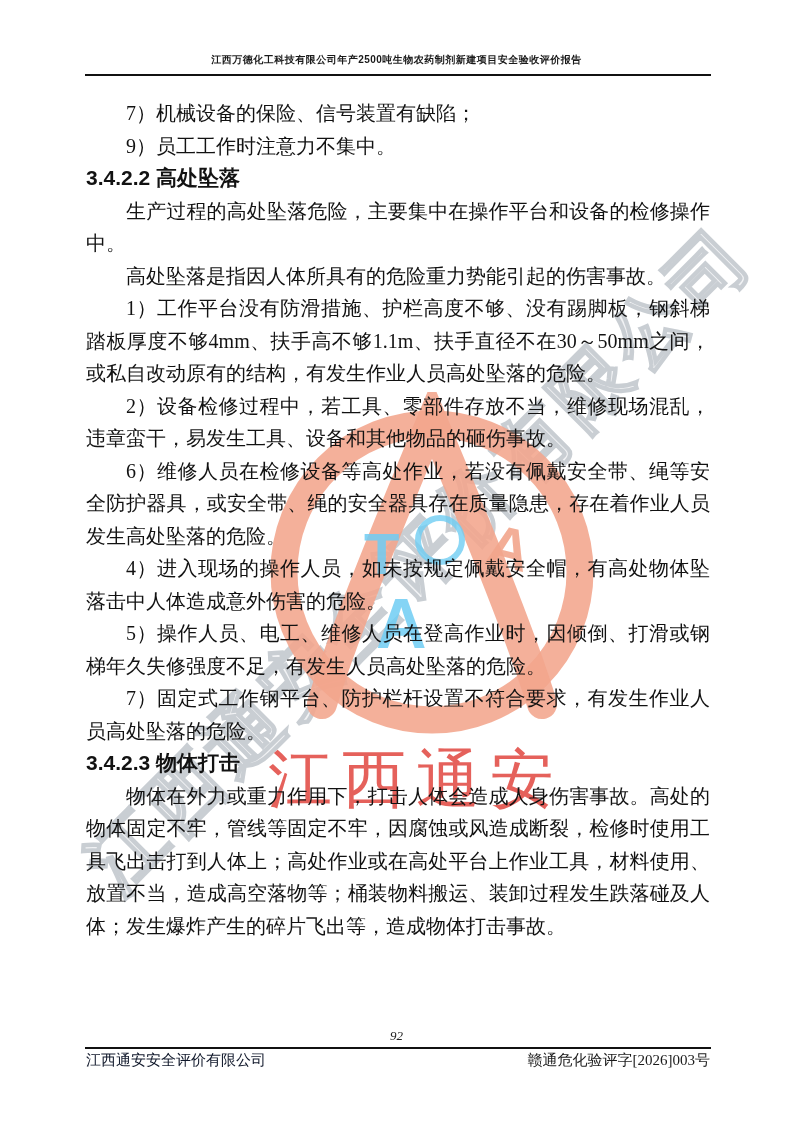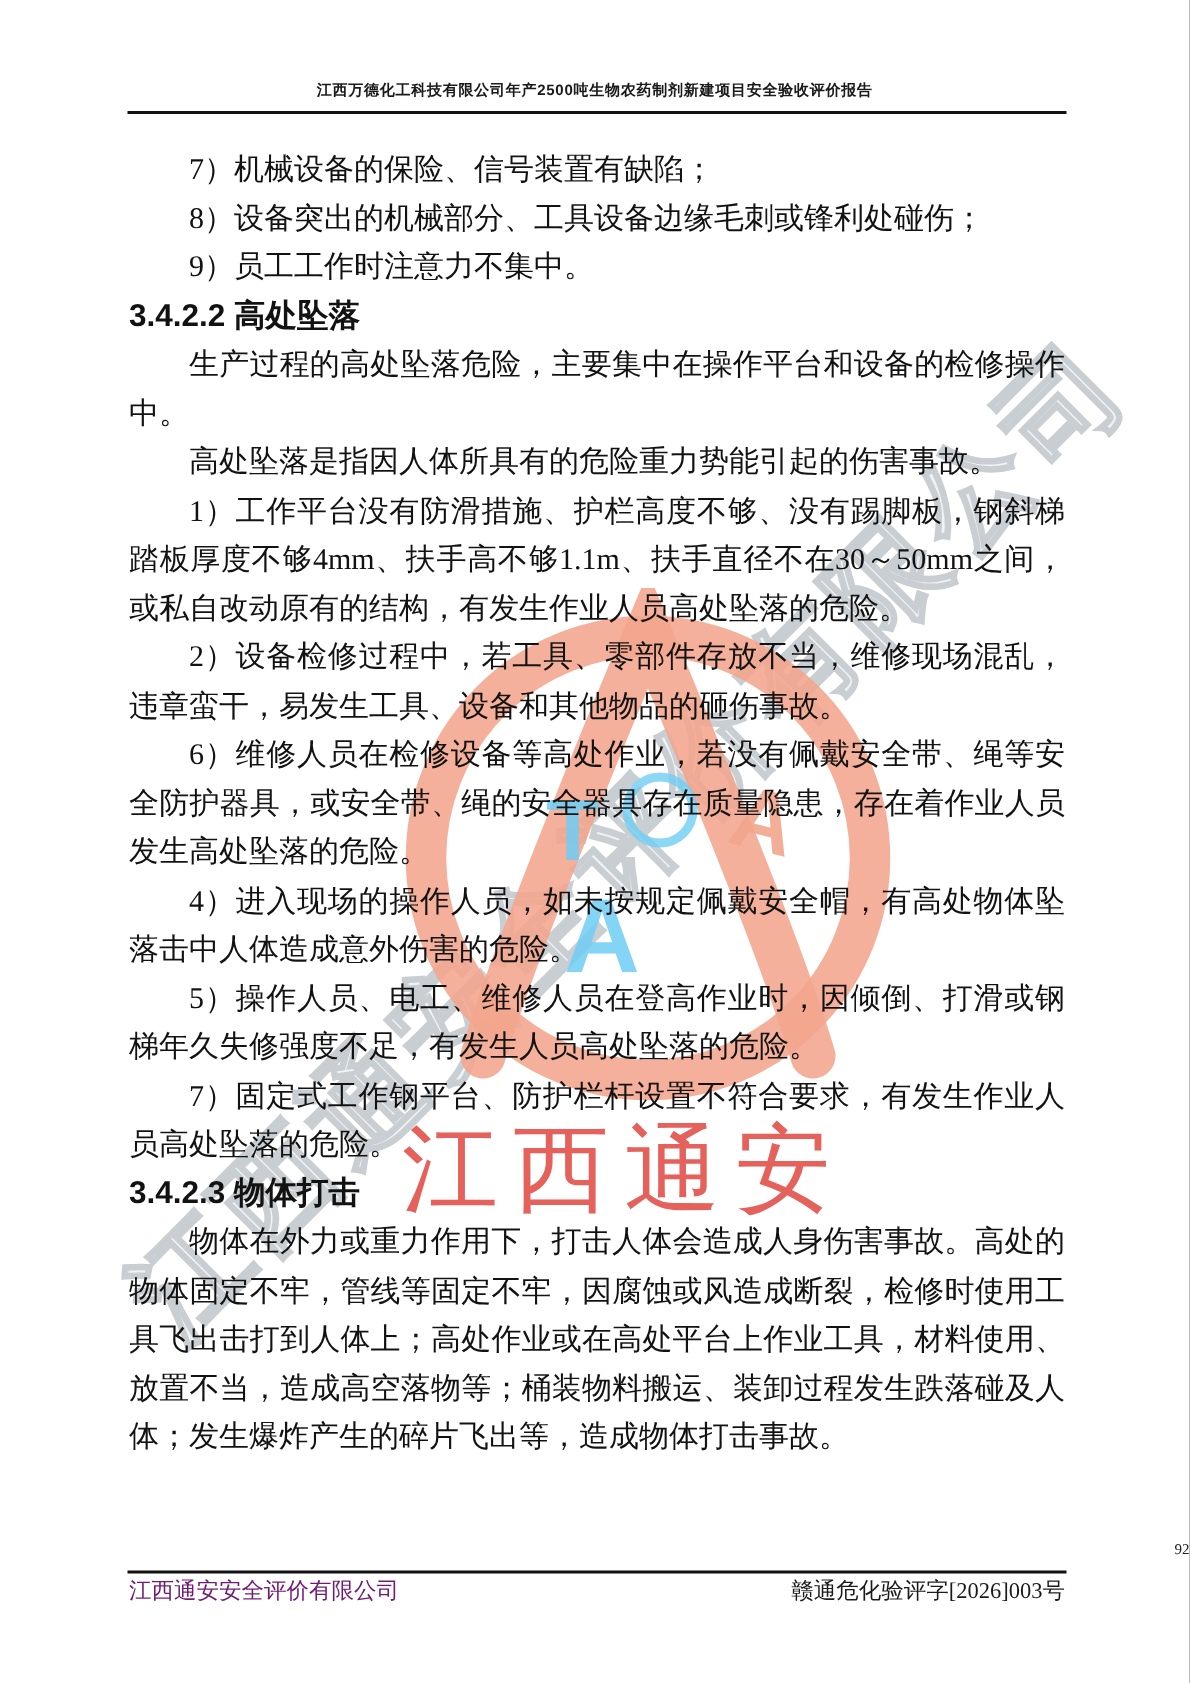--- a/index.html
+++ b/index.html
@@ -68,29 +68,29 @@
   }
   .content p.para { text-indent:2em; }
   .content p.heading {
     font-family:"Liberation Sans","DejaVu Sans",sans-serif;
     font-weight:bold; font-size:21px; text-indent:0;
   }
 
   
   .page-number {
     position:absolute; z-index:1; left:0; width:100%; top:1028px;
-    text-align:right; font-size:10px; color:#222;
+    text-align:center; font-size:13px; color:#222;font-style:italic;
   }
   .footer-rule {
     position:absolute; z-index:1; top:1047px; left:85px; right:82px;
     border-top:2px solid #111;
   }
   .footer-left {
     position:absolute; z-index:1; left:86px; top:1051px;
-    font-size:15px; color:#701a75;
+    font-size:15px; color:#0f172a;
   }
   .footer-right {
     position:absolute; z-index:1; right:83px; top:1051px;
     font-size:15px; color:#1a1a1a;
   }
 </style>
 </head>
 <body>
 
 <div class="page">
@@ -110,21 +110,20 @@
     </div>
 
     <div class="wm-red-text">江西通安</div>
   </div>
 
   <div class="header-title">江西万德化工科技有限公司年产2500吨生物农药制剂新建项目安全验收评价报告</div>
   <div class="header-rule"></div>
 
   <div class="content">
     <p class="para">7）机械设备的保险、信号装置有缺陷；</p>
-    <p class="para">8）设备突出的机械部分、工具设备边缘毛刺或锋利处碰伤；</p>
     <p class="para">9）员工工作时注意力不集中。</p>
     <p class="heading">3.4.2.2 高处坠落</p>
     <p class="para">生产过程的高处坠落危险，主要集中在操作平台和设备的检修操作中。</p>
     <p class="para">高处坠落是指因人体所具有的危险重力势能引起的伤害事故。</p>
     <p class="para">1）工作平台没有防滑措施、护栏高度不够、没有踢脚板，钢斜梯踏板厚度不够4mm、扶手高不够1.1m、扶手直径不在30～50mm之间，或私自改动原有的结构，有发生作业人员高处坠落的危险。</p>
     <p class="para">2）设备检修过程中，若工具、零部件存放不当，维修现场混乱，违章蛮干，易发生工具、设备和其他物品的砸伤事故。</p>
     <p class="para">6）维修人员在检修设备等高处作业，若没有佩戴安全带、绳等安全防护器具，或安全带、绳的安全器具存在质量隐患，存在着作业人员发生高处坠落的危险。</p>
     <p class="para">4）进入现场的操作人员，如未按规定佩戴安全帽，有高处物体坠落击中人体造成意外伤害的危险。</p>
     <p class="para">5）操作人员、电工、维修人员在登高作业时，因倾倒、打滑或钢梯年久失修强度不足，有发生人员高处坠落的危险。</p>
     <p class="para">7）固定式工作钢平台、防护栏杆设置不符合要求，有发生作业人员高处坠落的危险。</p>

